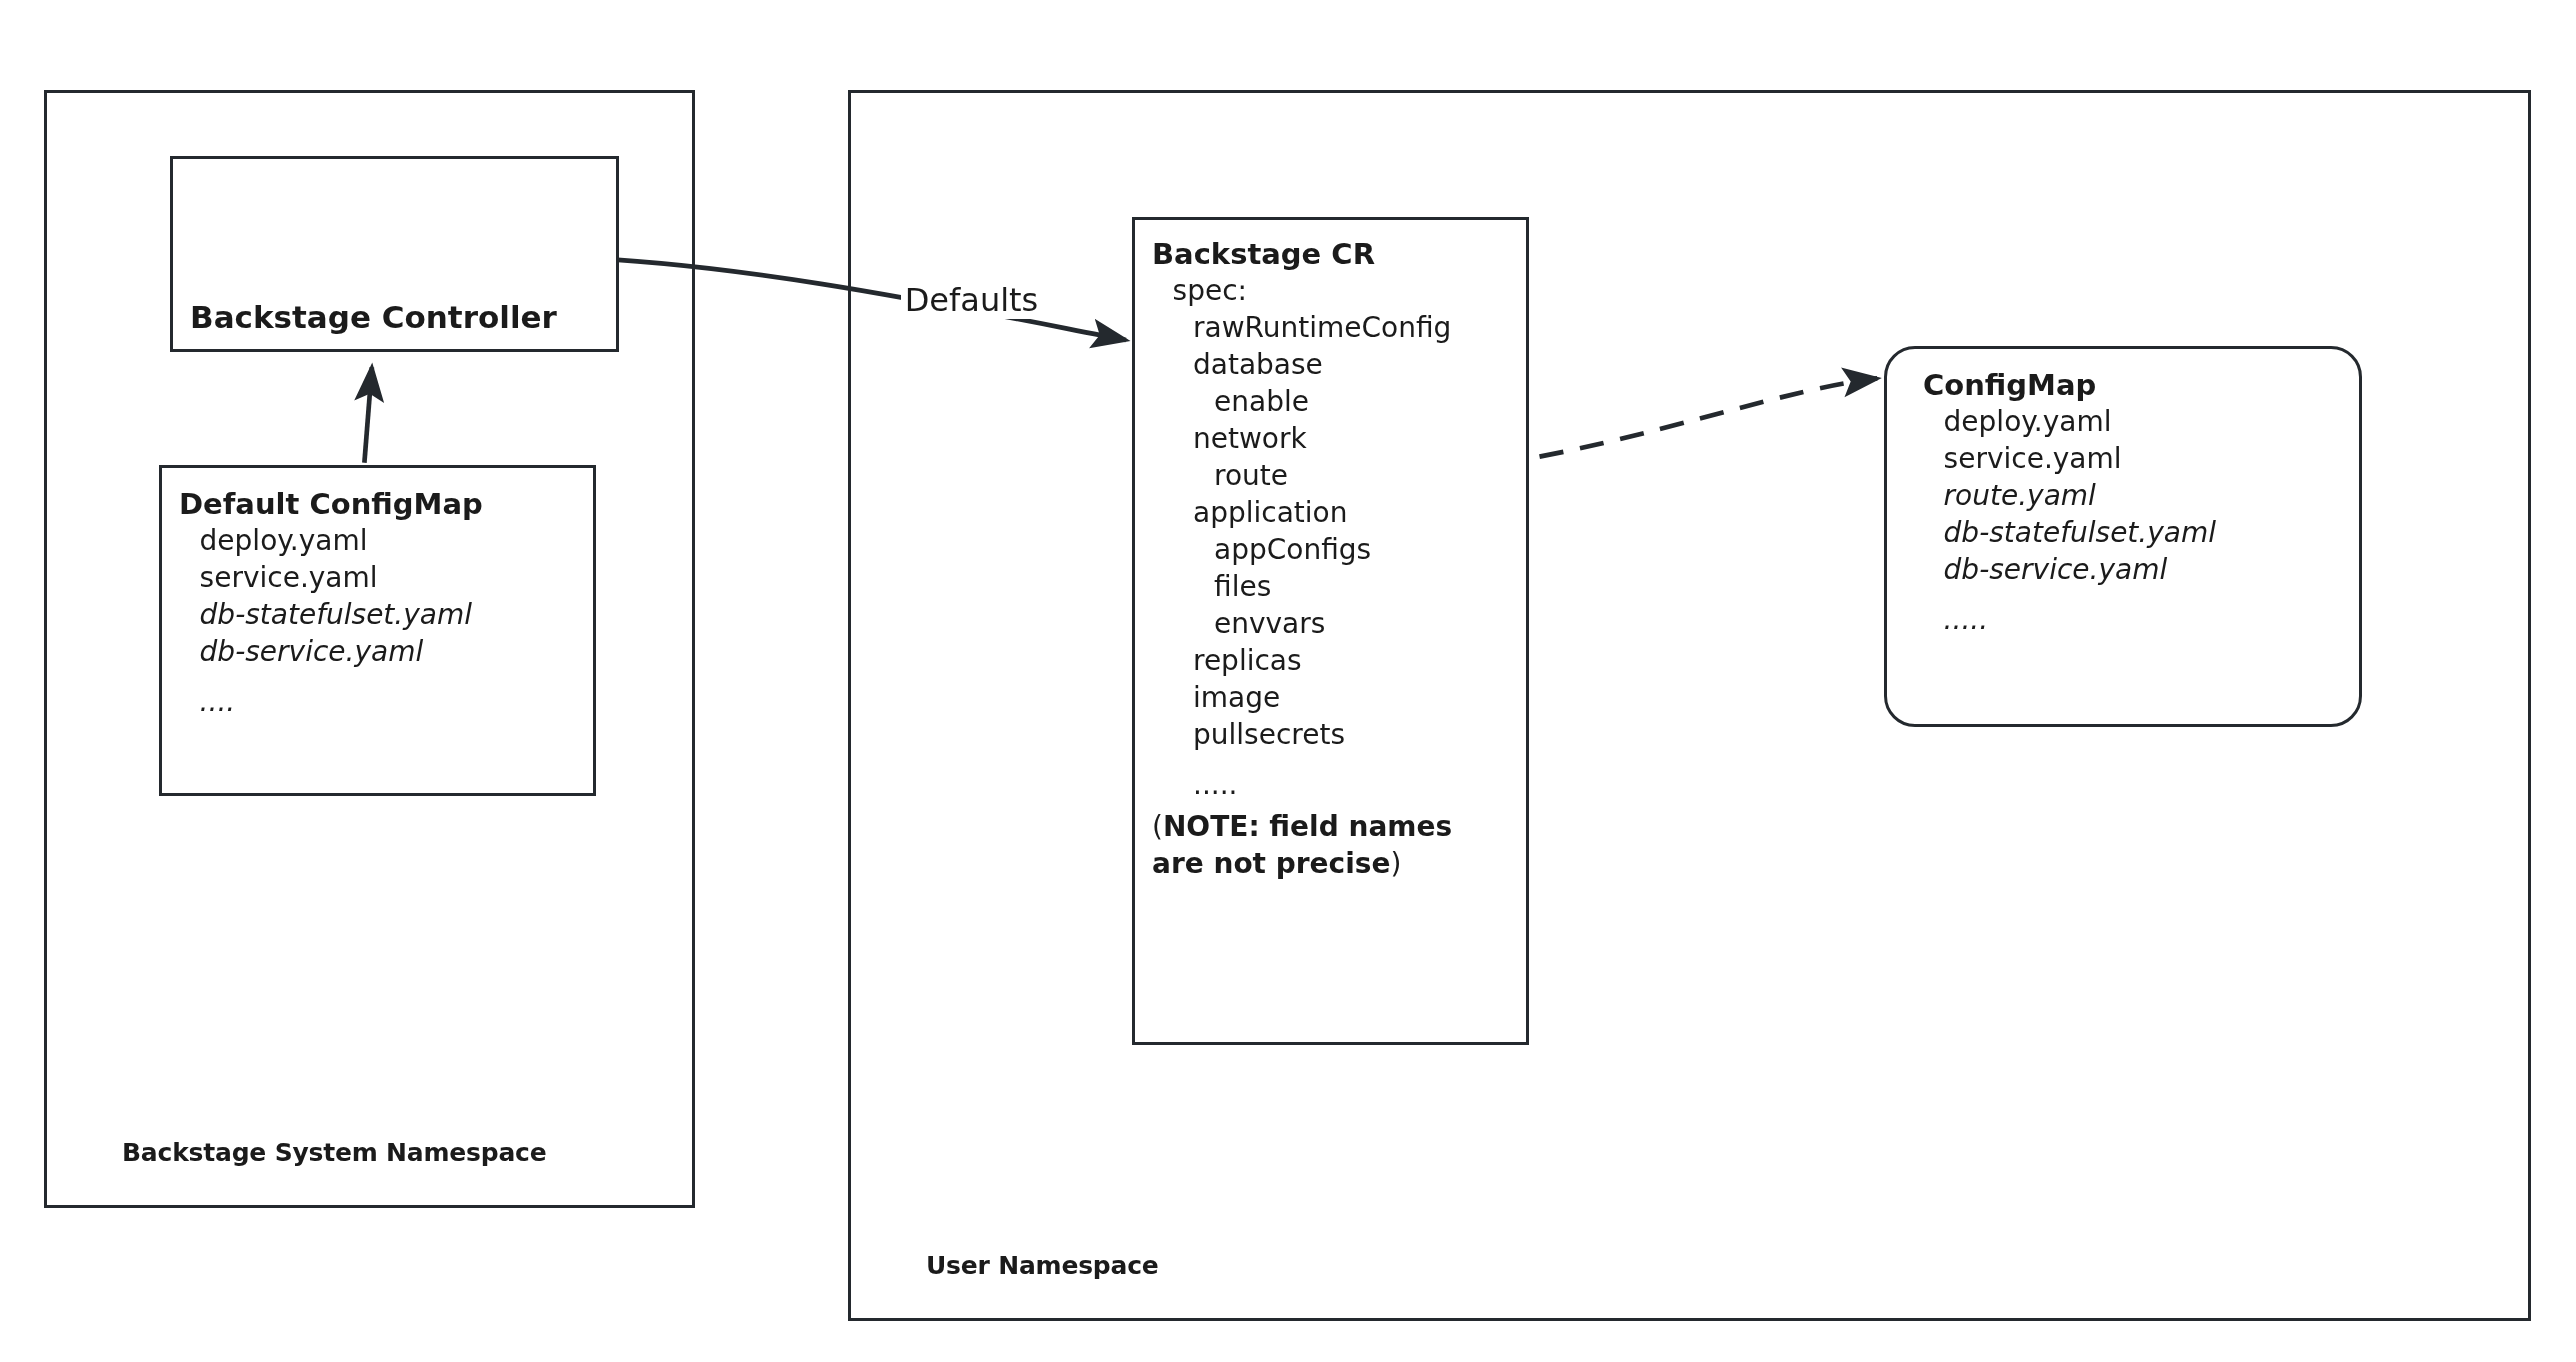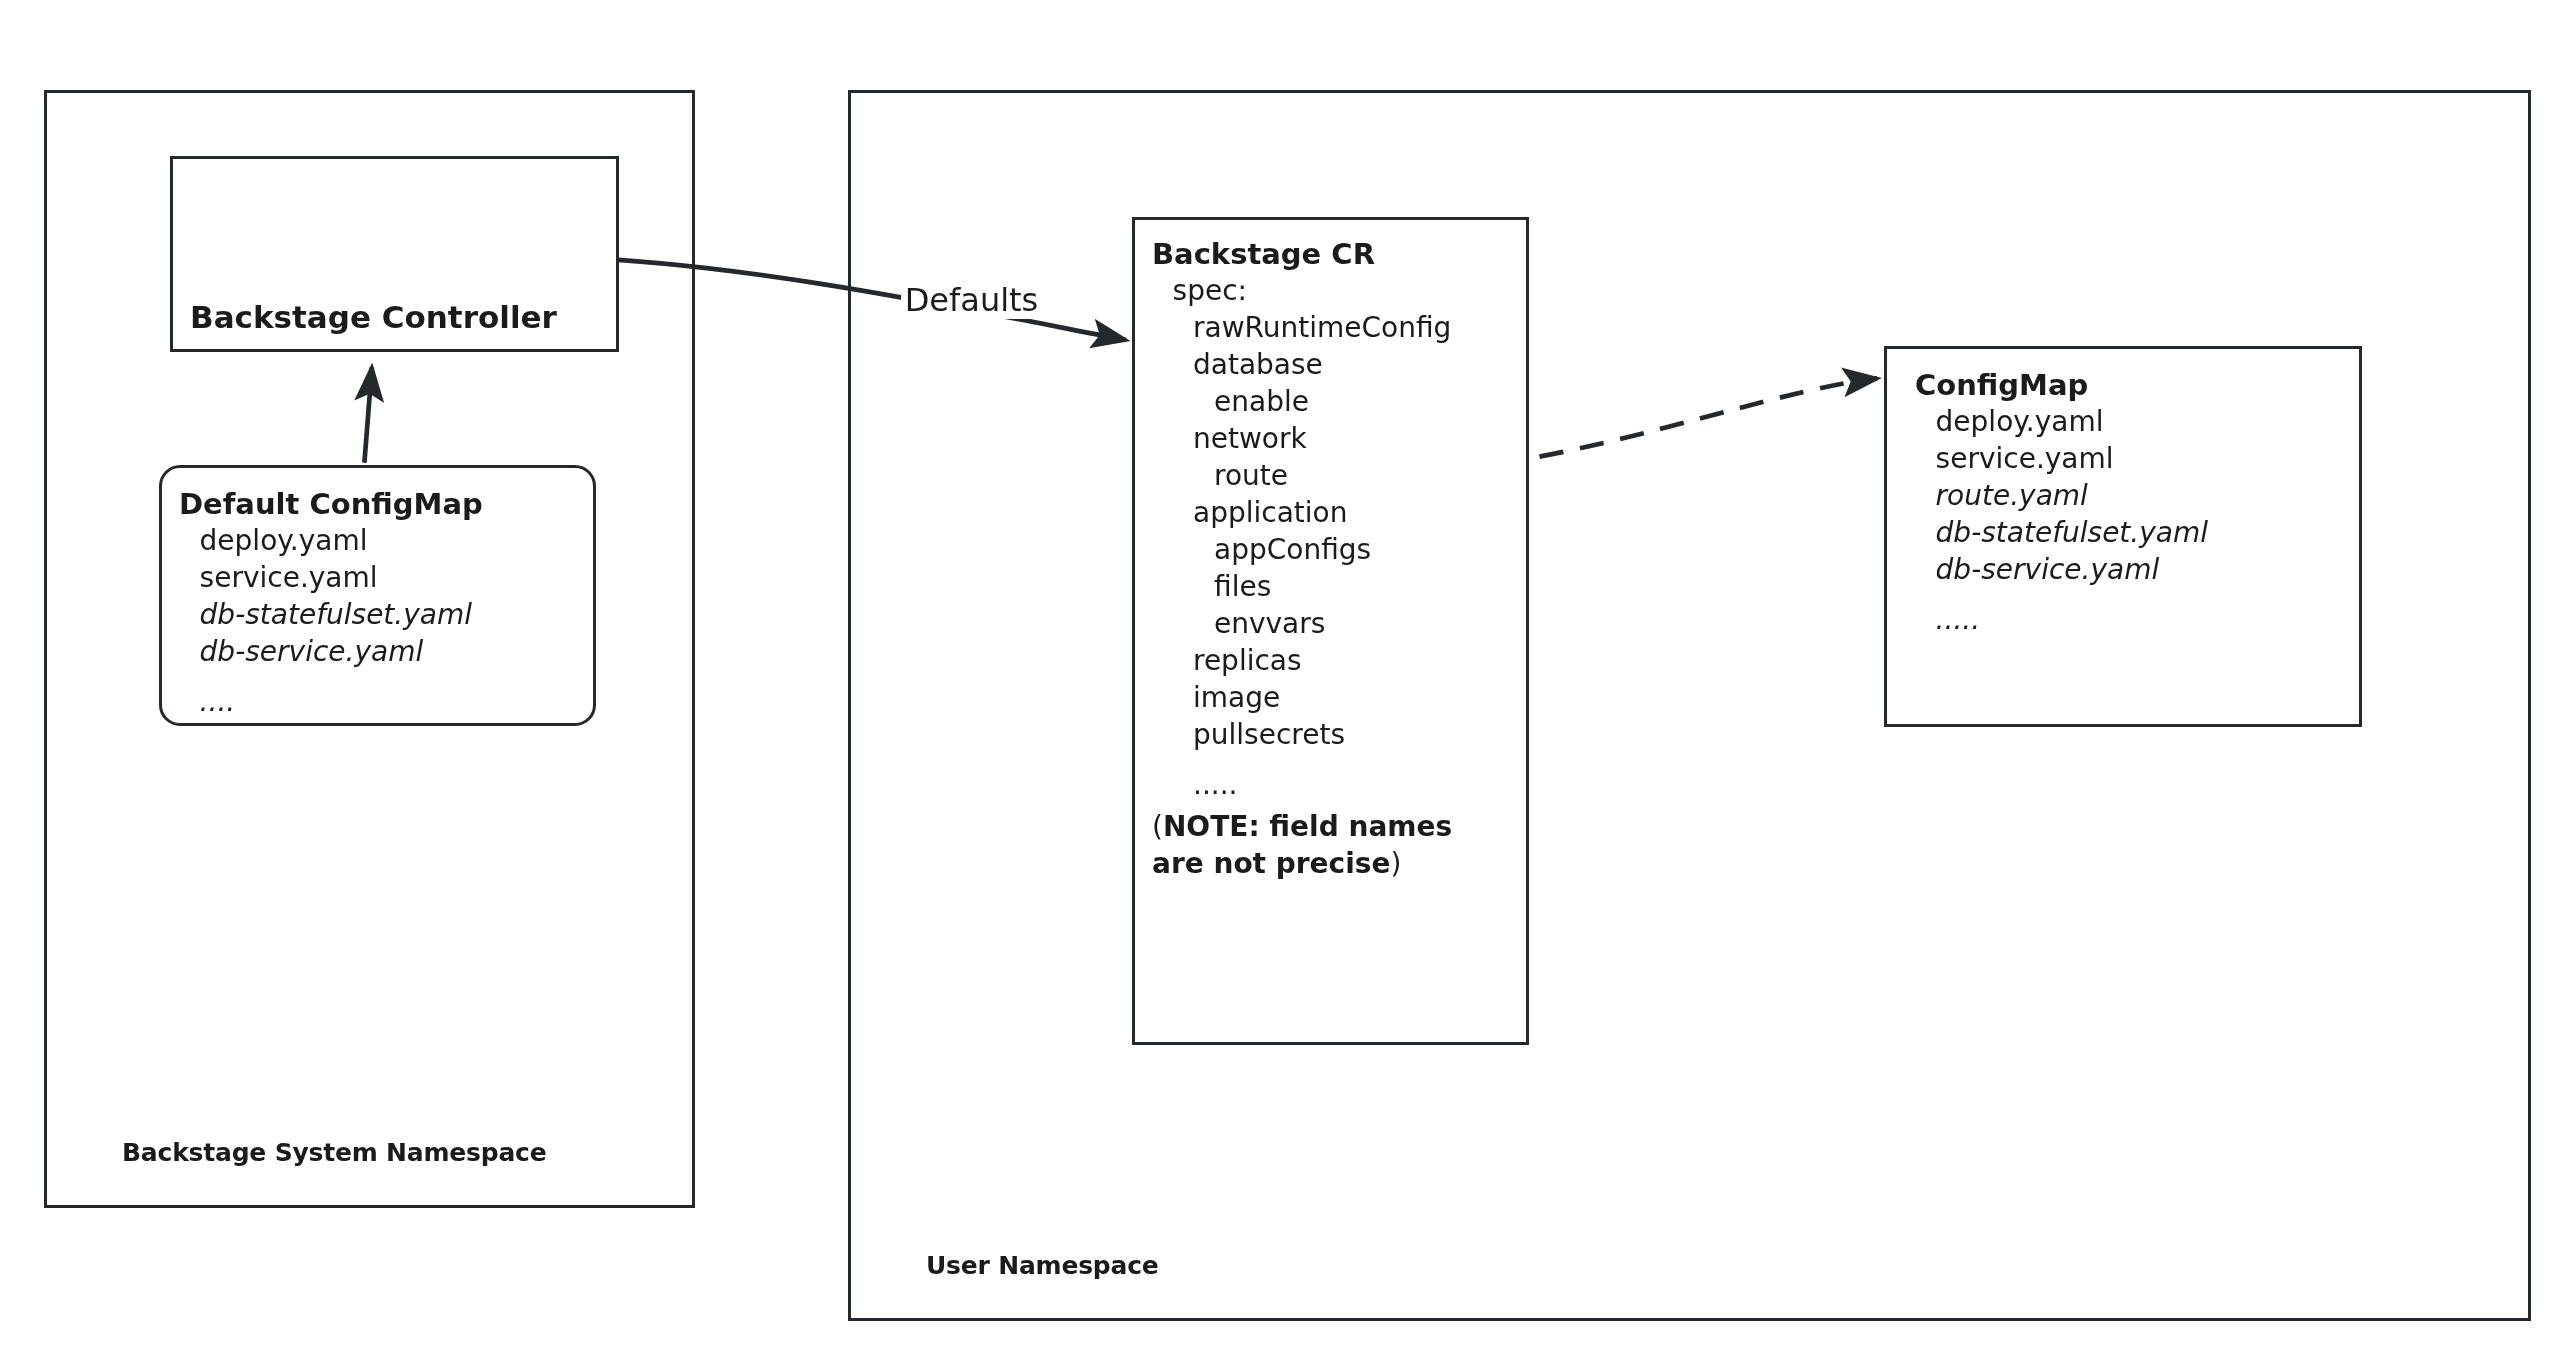--- a/index.html
+++ b/index.html
@@ -68,37 +68,37 @@
     left: 17px;
     bottom: 11.2px;
     font-weight: bold;
     font-size: 31px;
     white-space: nowrap;
   }
   #node-default-configmap {
     left: 159px;
     top: 465px;
     width: 437px;
-    height: 261px;
+    height: 331px;
     padding: 17px 0 0 17px;
-    border-radius: 21px;
   }
   #node-backstage-cr {
     left: 1132px;
     top: 217px;
     width: 397px;
     height: 828px;
     padding: 15px 0 0 17px;
   }
   #node-configmap {
     left: 1884px;
     top: 346px;
     width: 478px;
     height: 381px;
-    padding: 17px 0 0 28px;
+    padding: 17px 0 0 36px;
+    border-radius: 31px;
   }
   .node-title {
     font-weight: bold;
     font-size: 29px;
     line-height: 1.32;
     white-space: nowrap;
   }
   .field-list {
     margin: 0;
     padding: 0;

